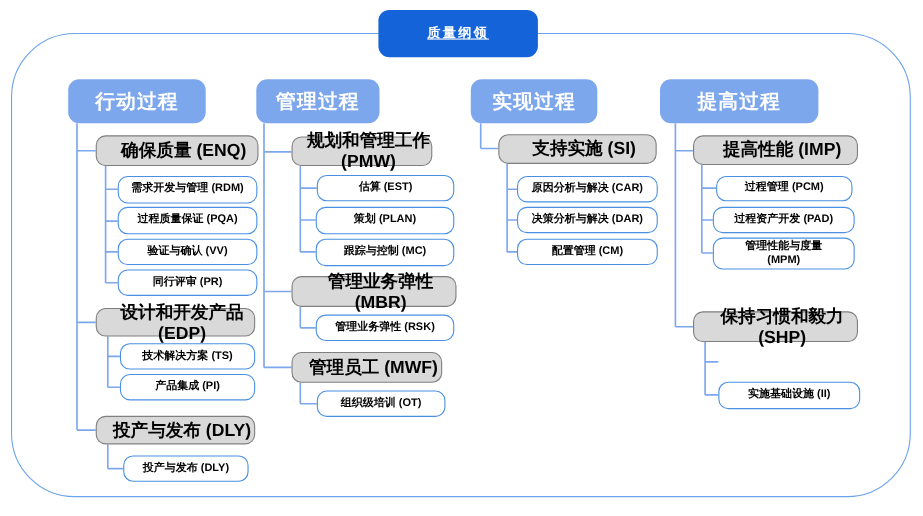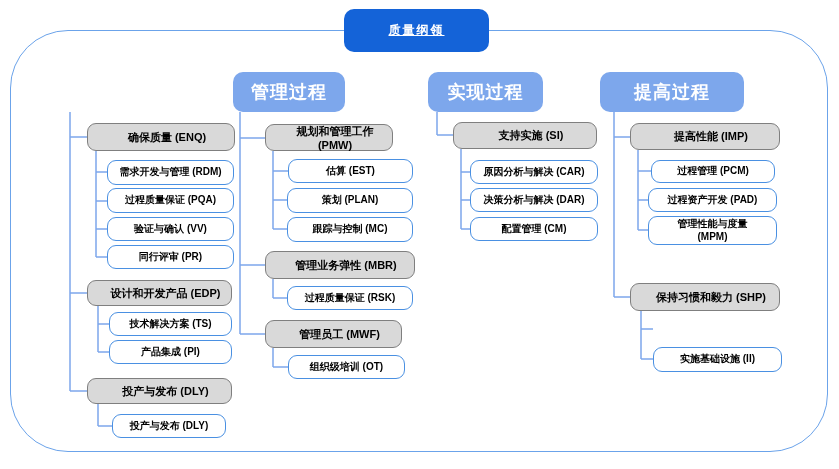--- a/index.html
+++ b/index.html
@@ -19,21 +19,21 @@
   .title-box{
     background:#1463d8;color:#ffffff;border-radius:10px;
     font-size:12px;font-weight:bold;letter-spacing:2px;z-index:5;text-decoration:underline;
   }
   .col-header{
     background:#7da7ec;color:#ffffff;border-radius:10px;
     font-size:18px;font-weight:bold;letter-spacing:1px;z-index:4;
   }
   .group-node{
     background:#d9d9d9;border:1.6px solid #7f7f7f;border-radius:9px;
-    color:#000;font-size:11px;font-weight:bold;z-index:4;padding-left:12px;
+    color:#000;font-size:16px;font-weight:bold;z-index:4;padding-left:12px;
   }
   .leaf-node{
     background:#ffffff;border:1.5px solid #4a90e2;border-radius:9px;
     color:#000;font-size:10px;font-weight:bold;z-index:4;line-height:1.25;
   }
 </style>
 </head>
 <body>
 
 <div class="canvas">
@@ -57,20 +57,21 @@
       <path d="M461,149 V229 M461,172 H470 M461,200 H470 M461,229 H470"></path>
 
       <path d="M614,112 V297 M614,137 H630 M614,297 H630"></path>
       <path d="M638,150 V230 M638,171 H651 M638,200 H648 M638,230 H648"></path>
       <path d="M641,311 V359 M641,329 H653 M641,359 H653"></path>
     </g>
   </svg>
 
   <div class="node title-box" style="left:344px;top:9px;width:145px;height:43px">质量纲领</div>
 
+  <div class="node col-header" style="left:62px;top:72px;width:125px;height:40px">行动过程</div>
   <div class="node col-header" style="left:233px;top:72px;width:112px;height:40px">管理过程</div>
   <div class="node col-header" style="left:428px;top:72px;width:115px;height:40px">实现过程</div>
   <div class="node col-header" style="left:600px;top:72px;width:144px;height:40px">提高过程</div>
 
   <div class="node group-node" style="left:87px;top:123px;width:148px;height:28px">确保质量 (ENQ)</div>
   <div class="node leaf-node" style="left:107px;top:160px;width:127px;height:25px">需求开发与管理 (RDM)</div>
   <div class="node leaf-node" style="left:107px;top:188px;width:127px;height:25px">过程质量保证 (PQA)</div>
   <div class="node leaf-node" style="left:107px;top:217px;width:127px;height:24px">验证与确认 (VV)</div>
   <div class="node leaf-node" style="left:107px;top:245px;width:127px;height:24px">同行评审 (PR)</div>
 
@@ -80,21 +81,21 @@
 
   <div class="node group-node" style="left:87px;top:378px;width:145px;height:26px">投产与发布 (DLY)</div>
   <div class="node leaf-node" style="left:112px;top:414px;width:114px;height:24px">投产与发布 (DLY)</div>
 
   <div class="node group-node" style="left:265px;top:124px;width:128px;height:27px">规划和管理工作 (PMW)</div>
   <div class="node leaf-node" style="left:288px;top:159px;width:125px;height:24px">估算 (EST)</div>
   <div class="node leaf-node" style="left:287px;top:188px;width:126px;height:25px">策划 (PLAN)</div>
   <div class="node leaf-node" style="left:287px;top:217px;width:126px;height:25px">跟踪与控制 (MC)</div>
 
   <div class="node group-node" style="left:265px;top:251px;width:150px;height:28px">管理业务弹性 (MBR)</div>
-  <div class="node leaf-node" style="left:287px;top:286px;width:126px;height:24px">过程质量保证 (RSK)</div>
+  <div class="node leaf-node" style="left:287px;top:286px;width:126px;height:24px">管理业务弹性 (RSK)</div>
 
   <div class="node group-node" style="left:265px;top:320px;width:137px;height:28px">管理员工 (MWF)</div>
   <div class="node leaf-node" style="left:288px;top:355px;width:117px;height:24px">组织级培训 (OT)</div>
 
   <div class="node group-node" style="left:453px;top:122px;width:144px;height:27px">支持实施 (SI)</div>
   <div class="node leaf-node" style="left:470px;top:160px;width:128px;height:24px">原因分析与解决 (CAR)</div>
   <div class="node leaf-node" style="left:470px;top:188px;width:128px;height:24px">决策分析与解决 (DAR)</div>
   <div class="node leaf-node" style="left:470px;top:217px;width:128px;height:24px">配置管理 (CM)</div>
 
   <div class="node group-node" style="left:630px;top:123px;width:150px;height:27px">提高性能 (IMP)</div>

